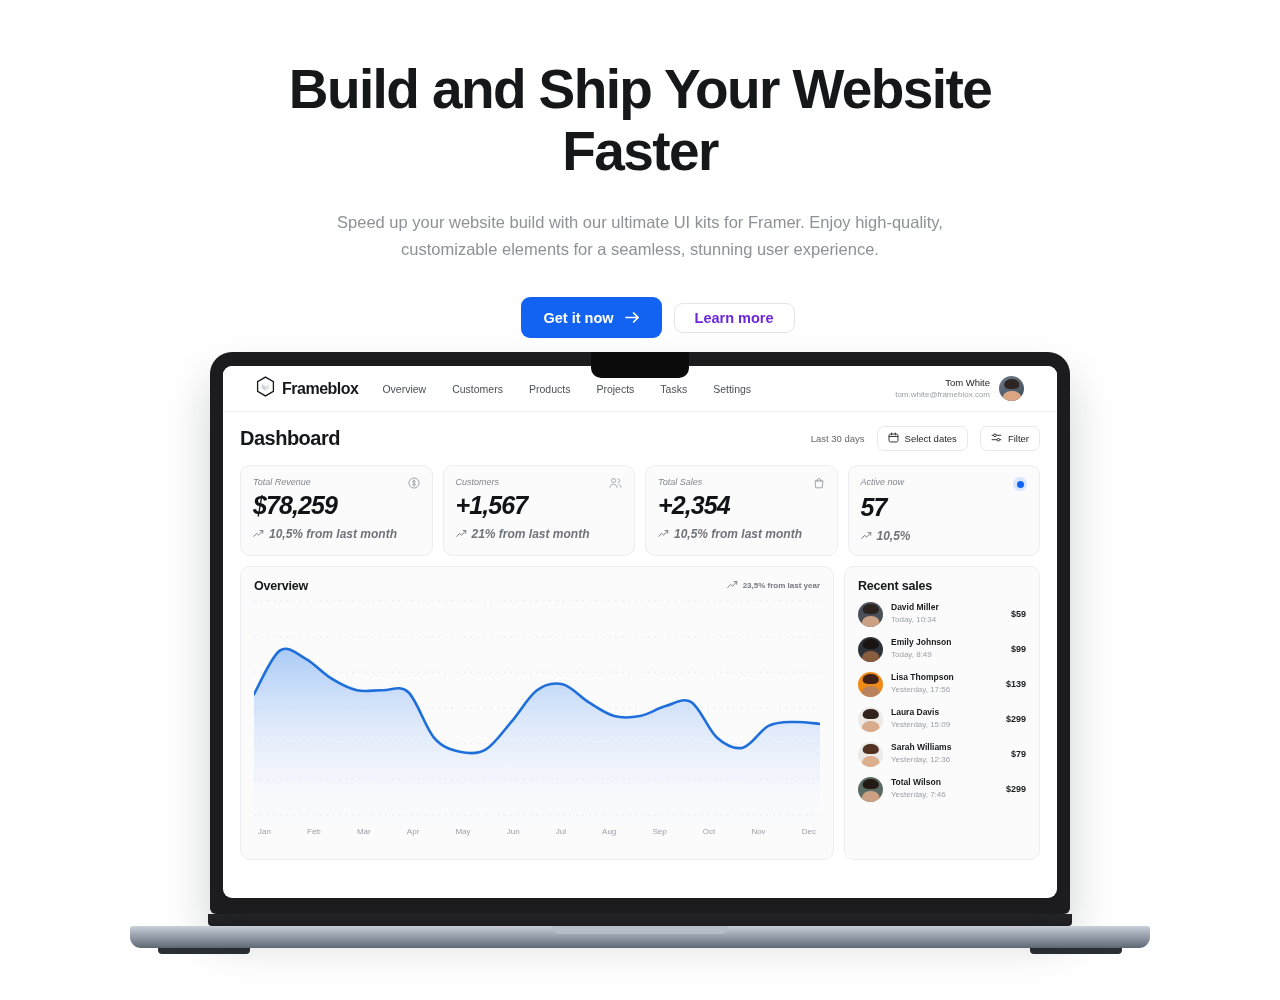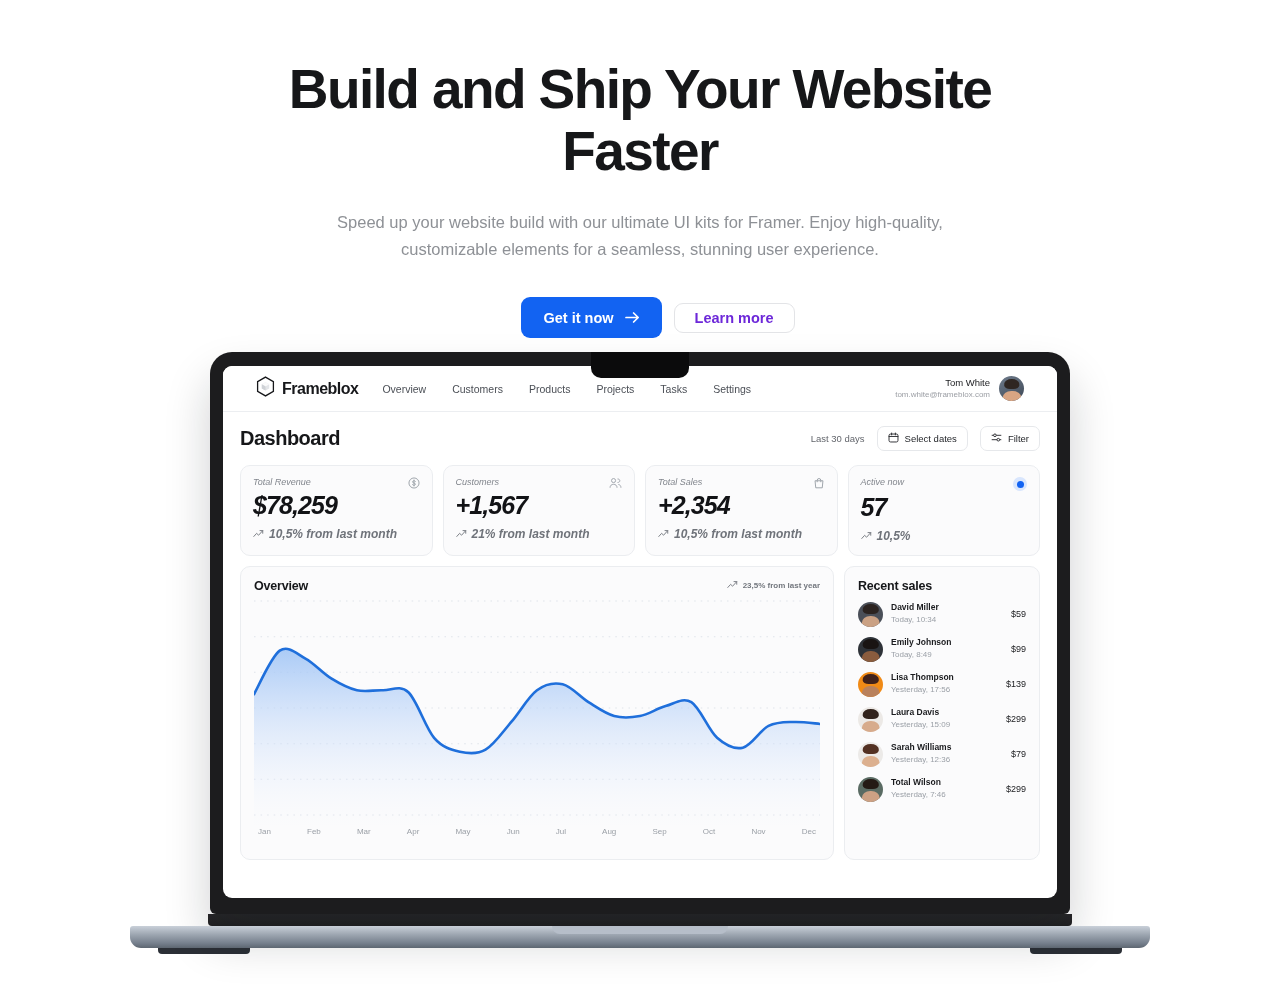--- a/index.html
+++ b/index.html
@@ -209,21 +209,21 @@
   .sales-list { margin-top: 9px; display: flex; flex-direction: column; gap: 10px; }
   .sale { display: flex; align-items: center; gap: 8px; }
   .sale-av { width: 25px; height: 25px; border-radius: 50%; overflow: hidden; position: relative; flex: none; }
   .sale-av .f { position: absolute; left: 50%; transform: translateX(-50%); bottom: -20%;
     width: 74%; height: 62%; border-radius: 46% 46% 32% 32%; }
   .sale-av .h { position: absolute; left: 50%; transform: translateX(-50%); top: 8%;
     width: 66%; height: 42%; border-radius: 50% 50% 36% 36%; }
   .sale-txt { line-height: 1.4; min-width: 0; }
   .sale-name { font-size: 8.5px; font-weight: 700; color: #1a1b1e; white-space: nowrap; }
   .sale-time { font-size: 8px; color: #9ba0a7; white-space: nowrap; }
-  .sale-amt { margin-left: auto; font-size: 9px; font-weight: 400; color: #1a1b1e; }
+  .sale-amt { margin-left: auto; font-size: 9px; font-weight: 700; color: #1a1b1e; }
 </style>
 </head>
 <body>
 
 <div class="page">
 
   <section class="hero">
     <h1 class="hero-title">Build and Ship Your Website Faster</h1>
     <p class="hero-sub">Speed up your website build with our ultimate UI kits for Framer. Enjoy high-quality, customizable elements for a seamless, stunning user experience.</p>
     <div class="cta-row">

